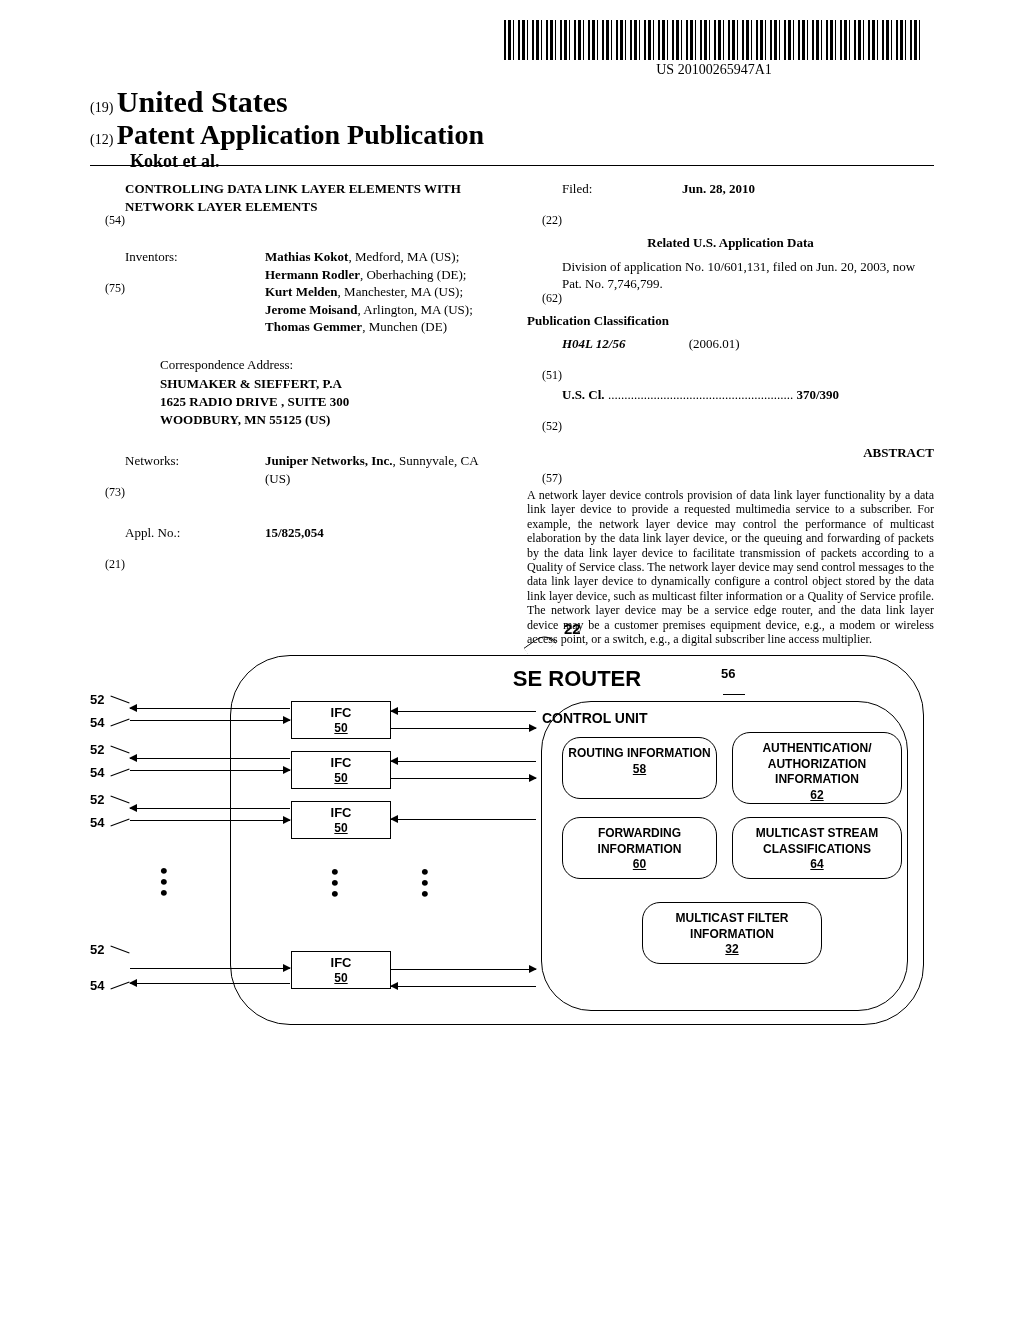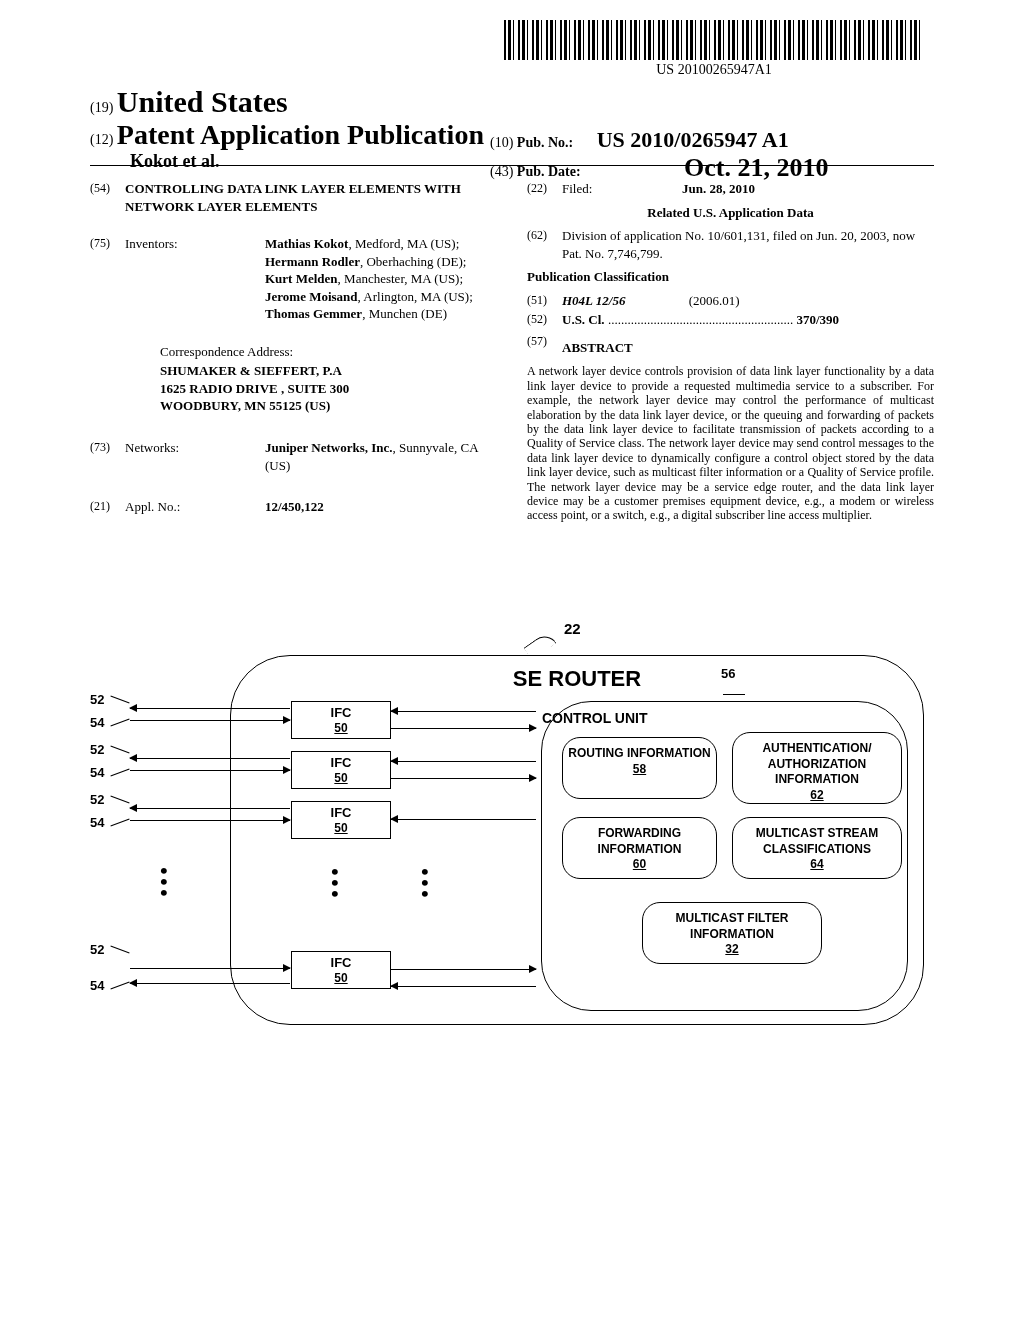--- a/index.html
+++ b/index.html
@@ -66,29 +66,29 @@
     .main-cols {
       position: absolute;
       top: 180px;
       left: 90px;
       right: 90px;
       display: flex;
       gap: 30px;
     }
     .col { width: 50%; font-size: 13px; line-height: 1.35; }
     .field-row { display: flex; margin-bottom: 12px; }
-    .field-code { width: 35px; text-align: left; font-size: 12px; }
+    .field-code { width: 35px; text-align: right; font-size: 12px; margin-top: 32px; }
     .field-label { width: 140px; }
     .field-value { flex: 1; }
     .title-text { font-weight: bold; font-size: 13px; }
     .correspondence { margin-top: 20px; margin-left: 70px; }
     .correspondence .line1 { margin-bottom: 2px; }
     .correspondence .bold-line { font-weight: bold; }
     .assignee-block { margin-top: 24px; }
-    .abstract-heading { font-weight: bold; text-align: left; margin: 6px 0; }
+    .abstract-heading { font-weight: bold; text-align: right; margin: 6px 0; }
     .abstract-text { text-align: justify; font-size: 12px; line-height: 1.2; }
     .related-heading { font-weight: bold; text-align: center; margin: 6px 0; font-size: 13px; }
     .classification-heading { font-weight: bold; text-align: left; margin: 6px 0; font-size: 13px; }
     .int-cl-val { font-weight: bold; font-style: italic; }
     .figure-area {
       position: absolute;
       top: 620px;
       left: 100px;
       right: 100px;
       height: 430px;
@@ -224,32 +224,20 @@
 <div class="header">
   <div>
     <span class="header-top">(19)</span>
     <span class="country">United States</span>
   </div>
   <div>
     <span class="header-top">(12)</span>
     <span class="pub-type">Patent Application Publication</span>
   </div>
   <div class="author-line">Kokot et al.</div>
-  <div class="header-right">
-    <div>
-      <span class="pub-no-label">(10)</span>
-      <span class="pub-no-label" style="font-weight:bold">Pub. No.:</span>
-      <span class="pub-no" style="margin-left:20px">US 2010/0265947 A1</span>
-    </div>
-    <div>
-      <span class="pub-date-label">(43)</span>
-      <span class="pub-date-label" style="font-weight:bold">Pub. Date:</span>
-      <span class="pub-date">Oct. 21, 2010</span>
-    </div>
-  </div>
 </div>
 
 <div class="hr-line"></div>
 
 <div class="main-cols">
   <div class="col">
     <div class="field-row">
       <div class="field-code">(54)</div>
       <div class="field-value title-text">CONTROLLING DATA LINK LAYER ELEMENTS WITH NETWORK LAYER ELEMENTS</div>
     </div>
@@ -265,21 +253,21 @@
       <div class="bold-line">WOODBURY, MN 55125 (US)</div>
     </div>
     <div class="field-row assignee-block">
       <div class="field-code">(73)</div>
       <div class="field-label">Networks:</div>
       <div class="field-value"><b>Juniper Networks, Inc.</b>, Sunnyvale, CA (US)</div>
     </div>
     <div class="field-row" style="margin-top:24px">
       <div class="field-code">(21)</div>
       <div class="field-label">Appl. No.:</div>
-      <div class="field-value" style="font-weight:bold">12/450,122</div>
+      <div class="field-value" style="font-weight:bold">15/825,054</div>
     </div>
   </div>
 
   <div class="col">
     <div class="field-row" style="margin-bottom:4px">
       <div class="field-code">(22)</div>
       <div style="width:80px">Filed:</div>
       <div class="field-value" style="font-weight:bold;padding-left:40px">Jun. 28, 2010</div>
     </div>
     <div class="related-heading">Related U.S. Application Data</div>

